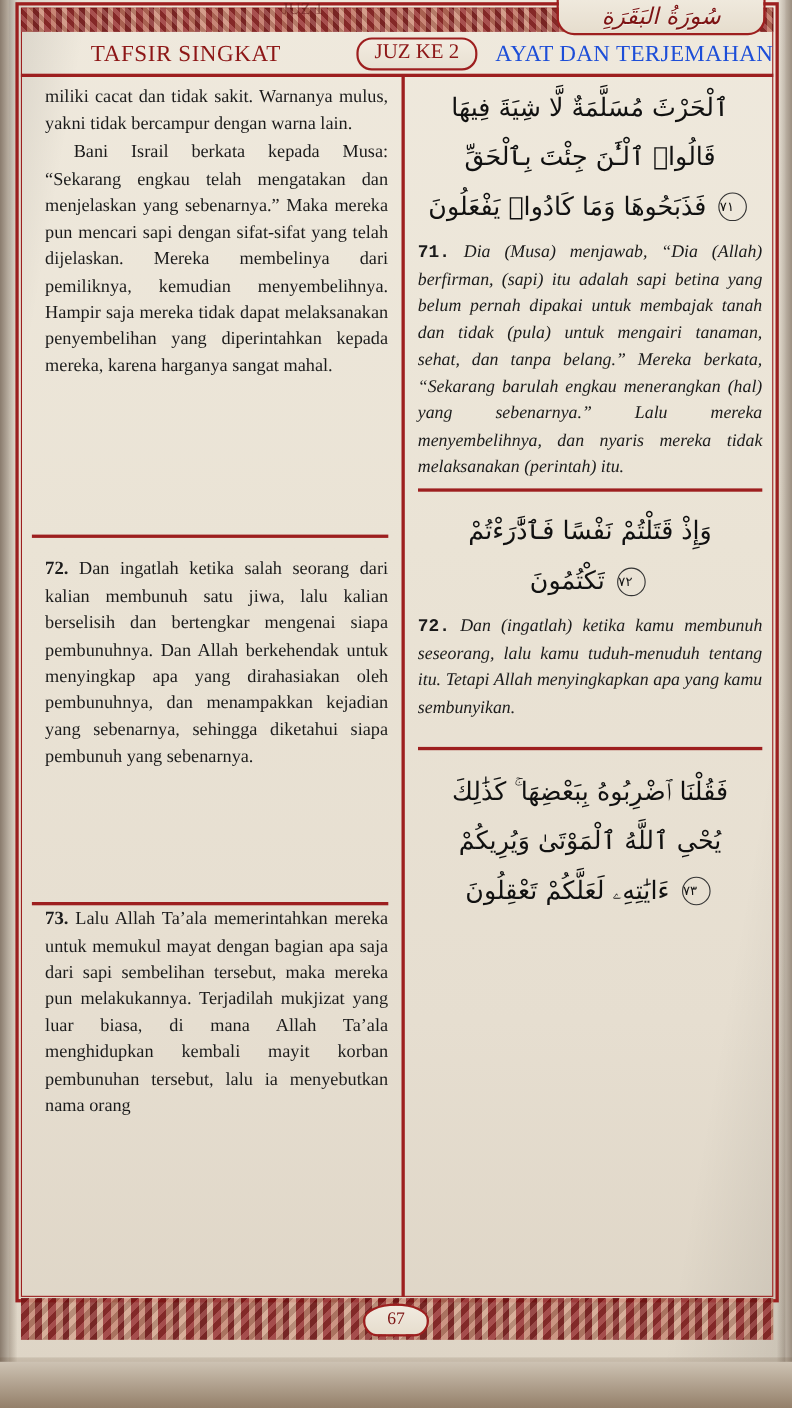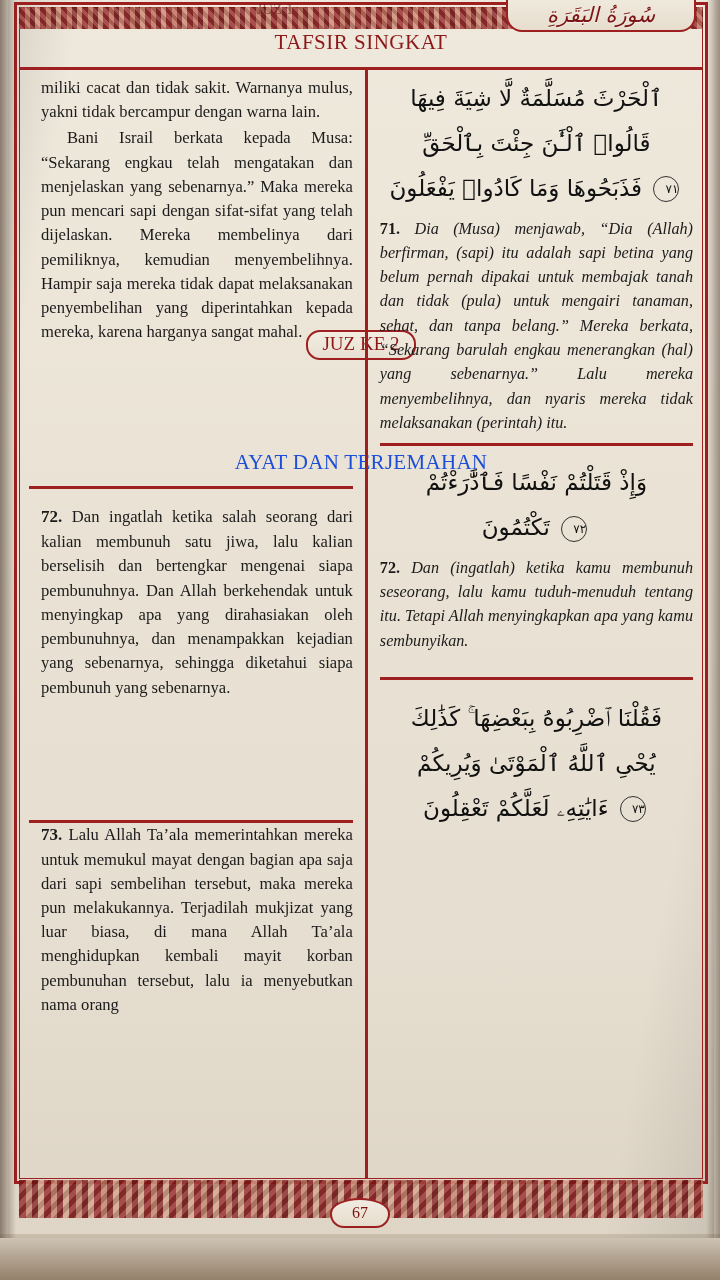--- a/index.html
+++ b/index.html
@@ -91,21 +91,20 @@
     opacity: 0.55;
   }
 
   
   .header-row {
     position: absolute;
     left: 19px; top: 30px; right: 17px; height: 40px;
     border-bottom: 3px solid #9d1f1f;
     display: flex;
     align-items: center;
-    flex-direction: column;
   }
   .header-left {
     flex: 0 0 300px;
     text-align: center;
     color: #8d1717;
     font-size: 21px;
     letter-spacing: 0.5px;
     font-family: "Liberation Serif", serif;
   }
   .header-center {
@@ -177,36 +176,36 @@
     line-height: 1.95;
     color: #111;
   }
   .arabic .ayah-mark {
     display: inline-block;
     border: 1.5px solid #333;
     border-radius: 50%;
     width: 26px; height: 26px;
     line-height: 24px;
     font-size: 12px;
-    text-align: right;
+    text-align: left;
     vertical-align: middle;
     margin: 0 4px;
   }
 
   
   .translation {
     font-family: "Liberation Serif", serif;
     font-style: italic;
     font-size: 16.2px;
     line-height: 1.5;
     color: #1b1b1b;
     text-align: justify;
     margin-top: 6px;
   }
-  .translation .num { font-weight: bold; font-style: normal; }
+  .translation .num { font-weight: bold; font-style: normal; font-family: Liberation Mono, monospace; }
 
   
   .bottom-band {
     position: absolute;
     left: 19px; right: 17px; bottom: 62px; height: 38px;
     background:
       repeating-linear-gradient(90deg,
         #8d1b1b 0px, #8d1b1b 7px,
         #c07a63 7px, #c07a63 13px,
         #7d1717 13px, #7d1717 19px,
@@ -215,21 +214,21 @@
     overflow: hidden;
   }
   .bottom-band::after {
     content: "";
     position: absolute; inset: 0;
     background: repeating-linear-gradient(-45deg, rgba(255,255,255,0.16) 0 5px, rgba(0,0,0,0.14) 5px 10px);
   }
   .page-number {
     position: absolute;
     left: 50%; transform: translateX(-50%);
-    bottom: 52px;
+    bottom: 65px;
     width: 60px; height: 30px;
     background: linear-gradient(180deg,#f1ebe0,#e6ddcd);
     border: 2px solid #9d1f1f;
     border-radius: 50% 50% 14px 14px;
     color: #7d1414;
     font-size: 16px;
     display: flex; align-items: center; justify-content: center;
     z-index: 8;
   }
 

